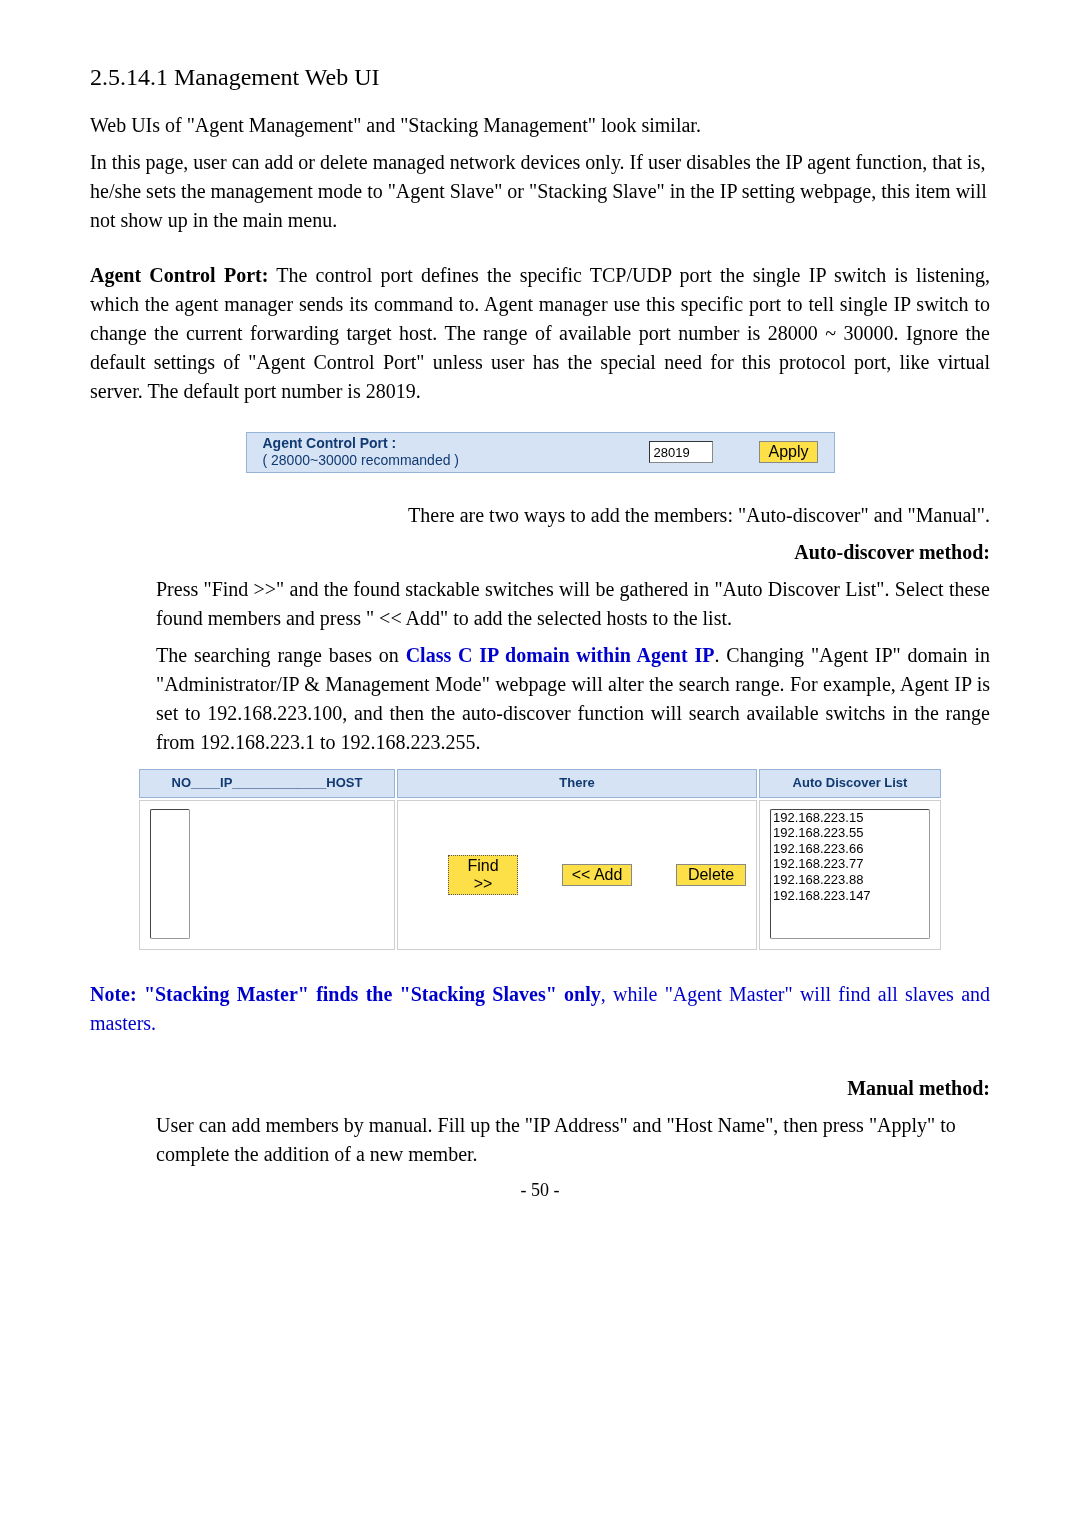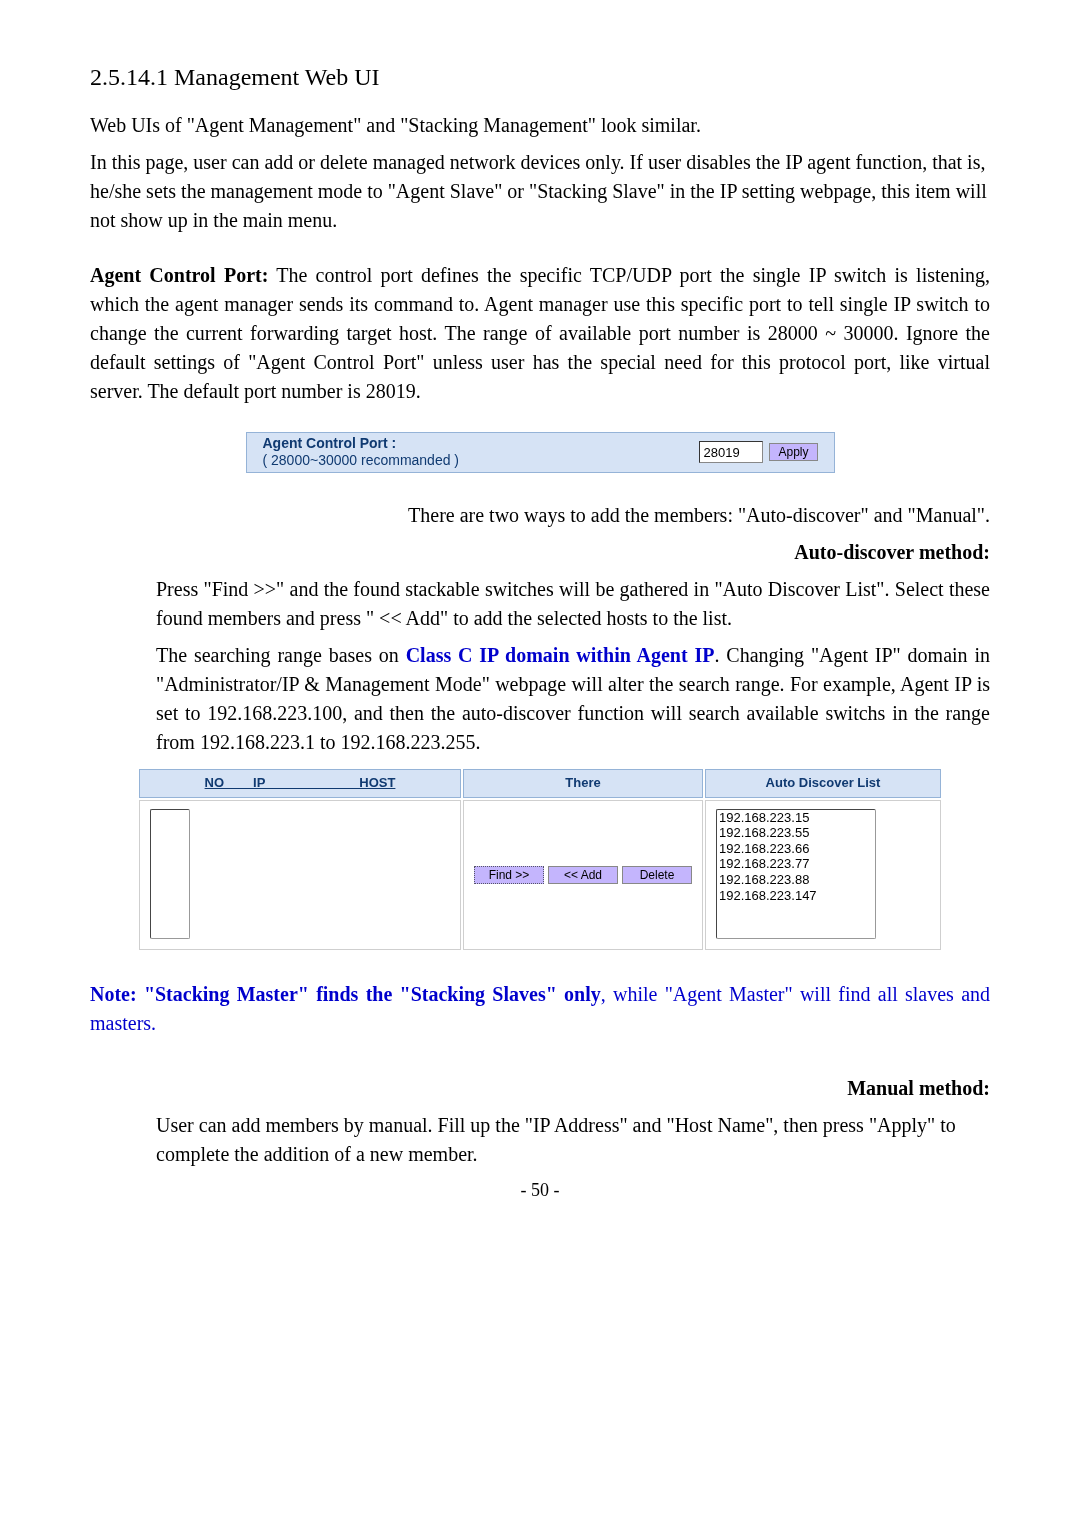--- a/index.html
+++ b/index.html
@@ -40,39 +40,40 @@
     font-size: 14px;
   }
   .port-figure .label-col {
     color: #103a71;
     flex: 1;
     line-height: 1.25;
   }
   .port-figure .label-col .line1 { font-weight: bold; }
   .port-figure .ctrl-col {
     display: flex;
-    align-items: center;
+    align-items: flex-end;
     gap: 6px;
   }
   .port-figure input[type=text] {
     font-family: Verdana, Arial, sans-serif;
     font-size: 13px;
     width: 56px;
     height: 18px;
     border: 1px inset #888;
     background: #fff;
     padding: 1px 3px;
   }
   .btn {
     font-family: Arial, sans-serif;
-    font-size: 12px;
-    background: #c4b5fd;
+    font-size: 16px;
+    background: #fde047;
     border: 1px solid #888;
     padding: 1px 8px;
     cursor: pointer;
+    margin-left: 40px;
   }
 
   
   .discover-figure {
     width: 806px;
     margin: 10px auto 28px auto;
     font-family: Verdana, Arial, sans-serif;
     font-size: 13px;
   }
   .discover-figure table {
@@ -89,21 +90,21 @@
     padding: 4px 6px;
     font-size: 13px;
   }
   .discover-figure td {
     background: #fff;
     border: 1px solid #cfcfcf;
     padding: 8px 10px;
     vertical-align: top;
     height: 130px;
   }
-  .discover-figure .col-noip { width: 300px; text-decoration: underline; }
+  .discover-figure .col-noip { width: 300px; }
   .discover-figure .col-action { width: 170px; text-align: center; vertical-align: middle; }
   .discover-figure .col-auto { }
   .discover-figure select {
     width: 40px;
     height: 130px;
     border: 1px inset #999;
     background: #fff;
   }
   .noip-inner { display: flex; gap: 8px; }
   .action-btns { display: flex; flex-direction: row; align-items: center; gap: 4px; }

